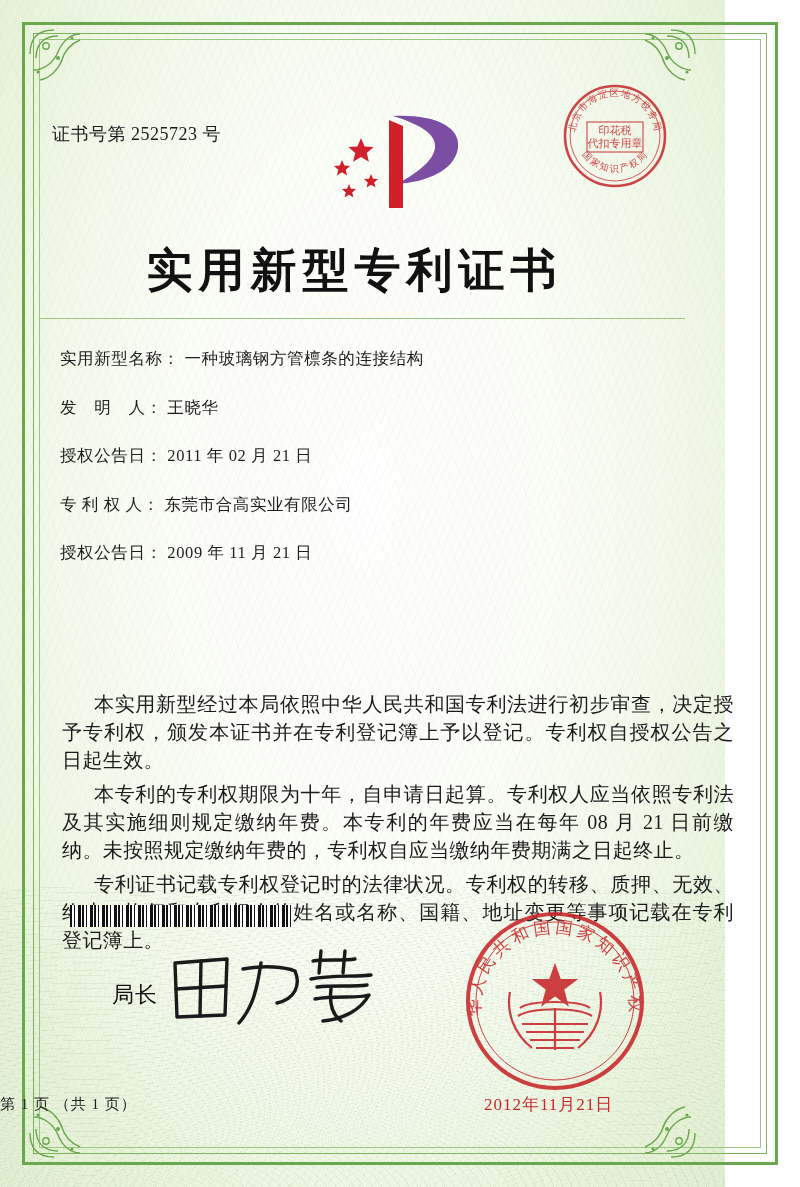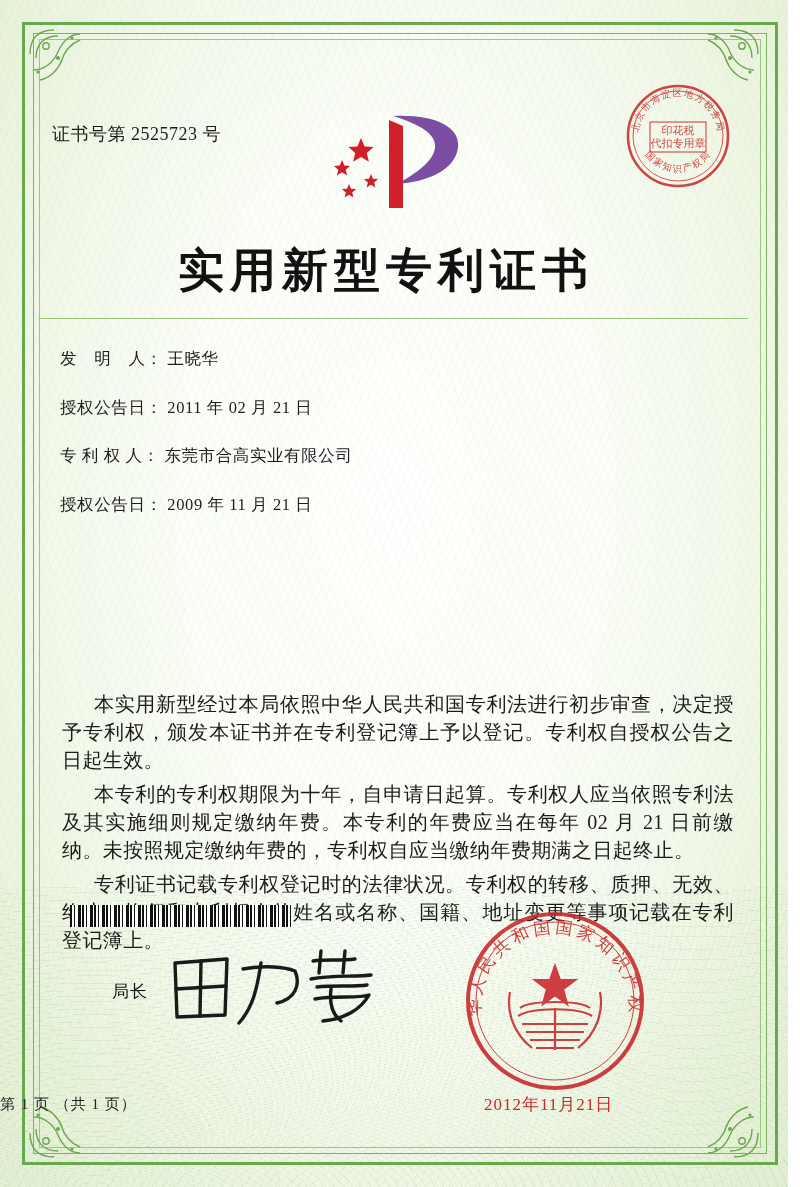--- a/index.html
+++ b/index.html
@@ -12,21 +12,21 @@
     height: 1187px;
     font-family: "Liberation Serif", "DejaVu Serif", serif;
     position: relative;
     overflow: hidden;
   }
 
   
   .certificate {
     position: absolute;
     left: 0; top: 0;
-    width: 788px;
+    width: 725px;
     height: 1187px;
     background:
       radial-gradient(ellipse at 50% 42%, #ffffff 0%, #fbfdf7 38%, #f2f8ea 62%, #e9f3dc 82%, #e2efd3 100%);
   }
   
   .texture {
     position: absolute;
     left: 0; top: 0; right: 0; bottom: 0;
     background-image:
       repeating-linear-gradient(112deg, rgba(140,180,110,0.055) 0px, rgba(140,180,110,0.055) 1px, rgba(255,255,255,0) 1px, rgba(255,255,255,0) 7px),
@@ -155,21 +155,21 @@
       #fff 5px, #fff 8px,
       #111 8px, #111 11px,
       #fff 11px, #fff 12px
     );
   }
 
   
   .sig-label {
     position: absolute;
     left: 112px; top: 980px;
-    font-size: 17px;
+    font-size: 22px;
     color: #111;
     letter-spacing: 1px;
   }
   .signature {
     position: absolute;
     left: 165px; top: 945px;
     width: 215px; height: 85px;
   }
 
   
@@ -317,40 +317,44 @@
         <text x="54" y="65" font-size="11" fill="#c8262a" text-anchor="middle" font-family="'DejaVu Serif', serif">代扣专用章</text>
       </g>
     </svg>
   </div>
 
   <div class="title">实用新型专利证书</div>
   <div class="title-rule"></div>
 
   <div class="fields">
     <div class="field-row">
+      <span class="label">实用新型名称：</span>
+      <span class="value">一种玻璃钢方管檩条的连接结构</span>
+    </div>
+    <div class="field-row">
       <span class="label">发　明　人：</span>
       <span class="value">王晓华</span>
     </div>
     <div class="field-row">
       <span class="label">授权公告日：</span>
       <span class="value">2011 年 02 月 21 日</span>
     </div>
     <div class="field-row">
       <span class="label">专 利 权 人：</span>
       <span class="value">东莞市合高实业有限公司</span>
     </div>
     <div class="field-row">
       <span class="label">授权公告日：</span>
       <span class="value">2009 年 11 月 21 日</span>
     </div>
   </div>
 
   <div class="paragraphs">
     <p>本实用新型经过本局依照中华人民共和国专利法进行初步审查，决定授予专利权，颁发本证书并在专利登记簿上予以登记。专利权自授权公告之日起生效。</p>
-    <p>本专利的专利权期限为十年，自申请日起算。专利权人应当依照专利法及其实施细则规定缴纳年费。本专利的年费应当在每年 02 月 21 日前缴纳。未按照规定缴纳年费的，专利权自应当缴纳年费期满之日起终止。</p>
+    <p>本专利的专利权期限为十年，自申请日起算。专利权人应当依照专利法及其实施细则规定缴纳年费。本专利的年费应当在每年 08 月 21 日前缴纳。未按照规定缴纳年费的，专利权自应当缴纳年费期满之日起终止。</p>
     <p>专利证书记载专利权登记时的法律状况。专利权的转移、质押、无效、终止、恢复和专利权人的姓名或名称、国籍、地址变更等事项记载在专利登记簿上。</p>
   </div>
 
   <div class="barcode"></div>
 
   <div class="sig-label">局长</div>
   <div class="signature">
     <svg width="215" height="85" viewBox="0 0 215 85">
       <g fill="none" stroke="#1a1a1a" stroke-width="3.4" stroke-linecap="round" stroke-linejoin="round">
 

